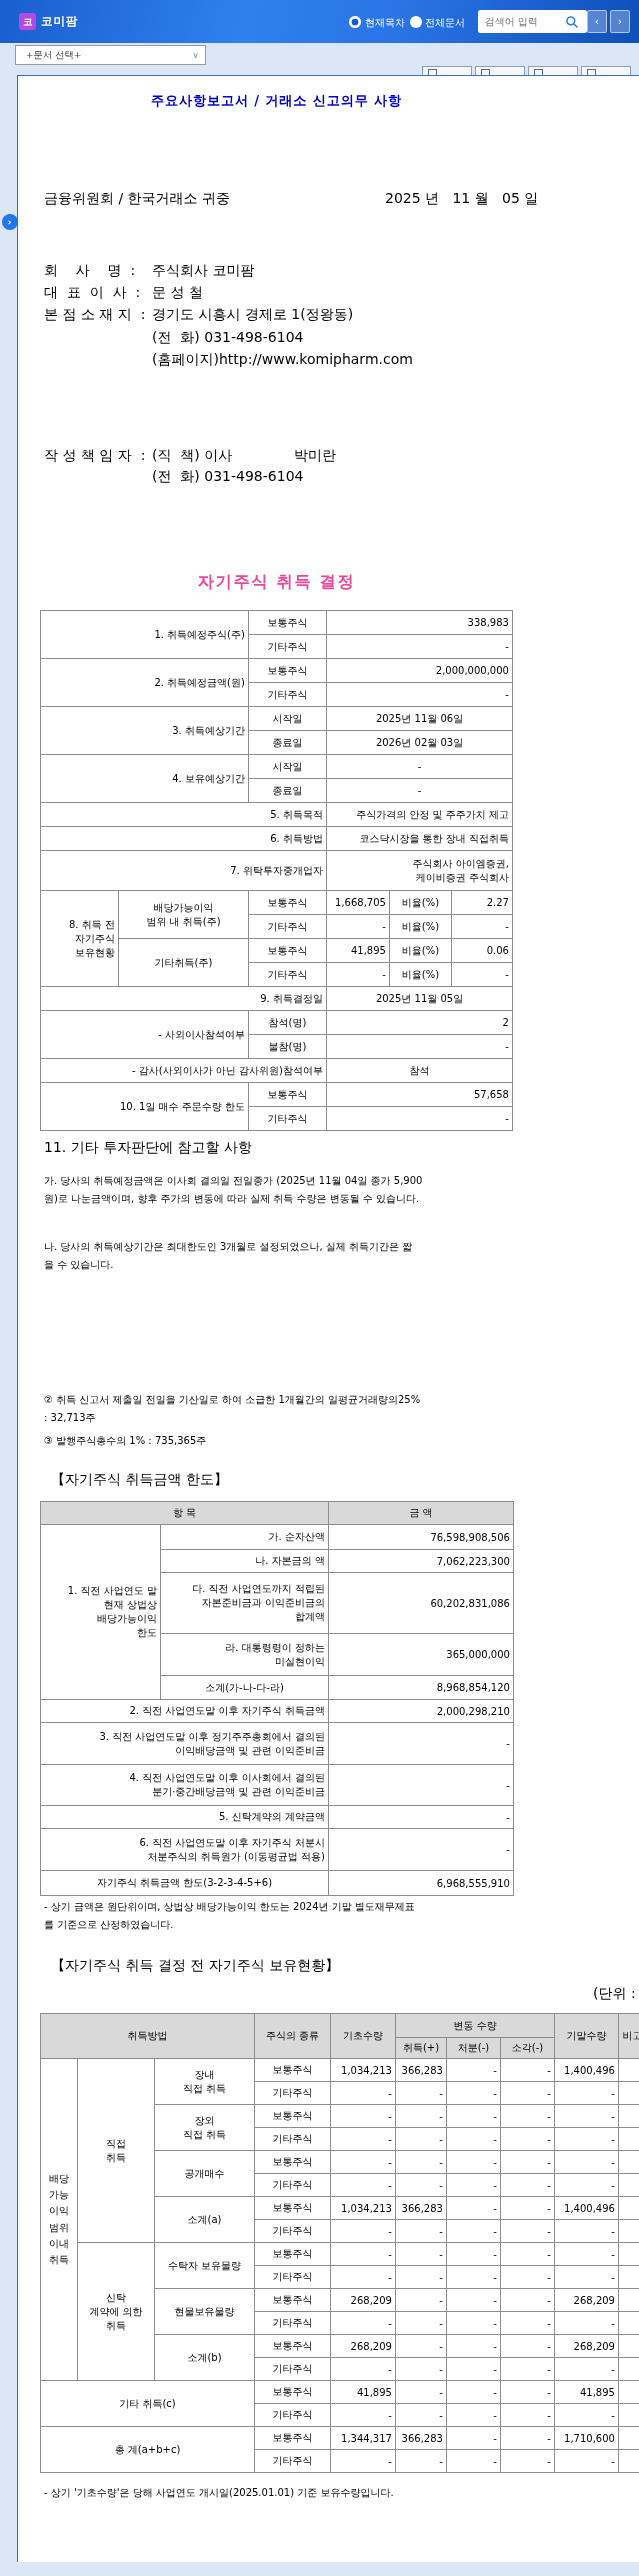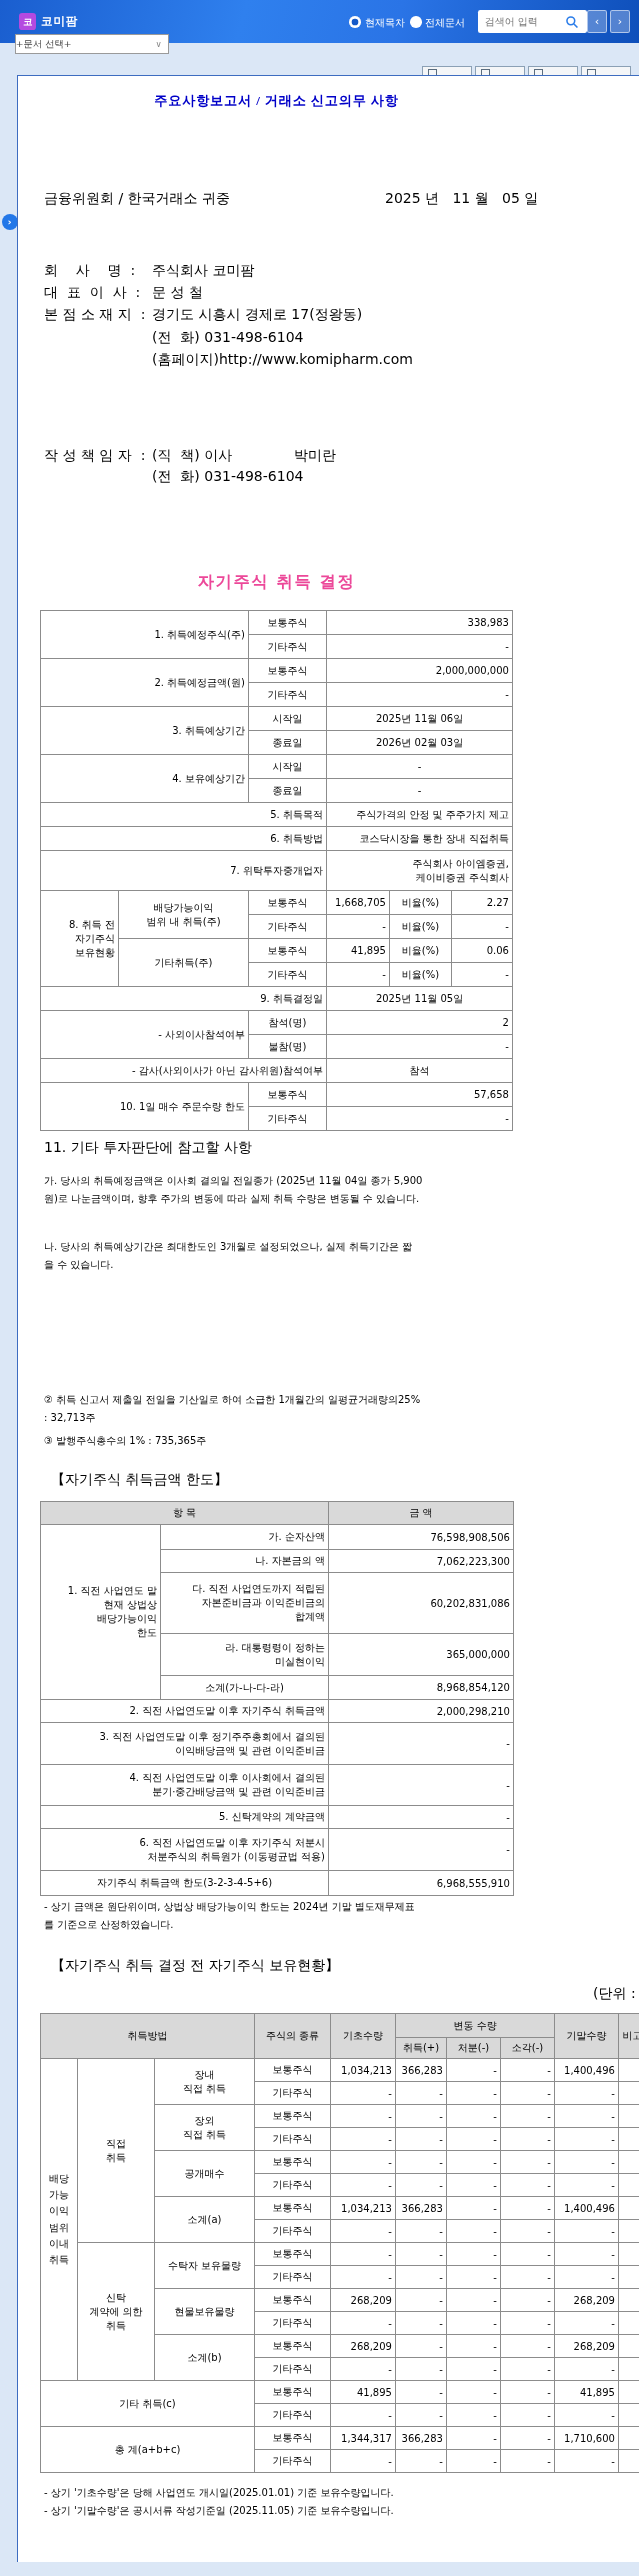--- a/index.html
+++ b/index.html
@@ -16,33 +16,33 @@
   .radio.sel{background:#fff;box-shadow:inset 0 0 0 2.7px #fff, inset 0 0 0 6.2px #1559c8;}
   .radio-label{color:#fff;font-size:10px;top:16.3px;}
   .searchbox{left:471px;top:10px;width:109px;height:23px;background:#fff;border-radius:2.3px;
     display:flex;align-items:center;padding:0 4.7px;box-sizing:border-box;margin-left:7px;}
   .searchbox input{border:none;outline:none;width:78px;font-size:10px;color:#333;
     font-family:"DejaVu Sans","Liberation Sans",sans-serif;background:transparent;}
   .navbtn{top:10px;width:20px;height:23px;border-radius:2.3px;background:rgba(255,255,255,.28);
     border:0.8px solid rgba(255,255,255,.55);color:#fff;font-size:11px;line-height:22px;
     text-align:center;box-sizing:border-box;}
   
-  .docselect{left:14.8px;top:34px;width:154px;height:20px;background:#fff;border:0.8px solid #9a9a9a;
-    box-sizing:border-box;font-size:9.3px;color:#444;line-height:18.6px;padding-left:0;}
+  .docselect{left:14.8px;top:45px;width:191px;height:20px;background:#fff;border:0.8px solid #9a9a9a;
+    box-sizing:border-box;font-size:9.3px;color:#444;line-height:18.6px;padding-left:10px;}
   .docselect .chev{position:absolute;right:6.2px;top:0;color:#888;font-size:8.5px;}
   .btn-stub{top:66px;width:50px;height:10px;background:#f4f6f8;border:0.8px solid #8ba0b5;
     box-sizing:border-box;overflow:hidden;}
   .btn-stub span{display:block;margin:2.3px 0 0 4.7px;width:7.8px;height:4.7px;border:0.8px solid #5a6c7e;}
   .circle-btn{left:1.6px;top:214px;width:16.3px;height:16.3px;border-radius:50%;background:#2277e8;
     color:#fff;font-size:9.3px;line-height:16.3px;text-align:center;font-weight:bold;}
   
   .doc{left:17px;top:75px;width:623px;height:2487px;background:#fff;
     border-left:1.6px solid #3d6cc0;border-top:1.6px solid #3d6cc0;overflow:hidden;box-sizing:border-box;}
   .doc-title{left:22px;top:15.5px;width:473px;text-align:center;font-size:13.2px;font-weight:bold;
-    color:#0000c8;letter-spacing:0.8px;font-family:Liberation Serif, serif;}
+    color:#0000c8;letter-spacing:0.8px;}
   .main-title{left:22px;top:495px;width:473px;text-align:center;font-size:16.3px;font-weight:bold;
     color:#ec4899;letter-spacing:1.6px;}
   .txt{font-size:14px;line-height:12.4px;}
   .pre{white-space:pre-wrap;}
   .para{font-size:10px;line-height:18px;white-space:pre-wrap;width:578px;}
   
   table{border-collapse:collapse;table-layout:fixed;border:1.6px solid #4d4d4d;}
   td,th{border:0.8px solid #8c8c8c;font-size:10px;padding:0.8px 3.1px;vertical-align:middle;
     overflow:hidden;font-weight:normal;}
   .num{text-align:right;}.ctr{text-align:center;}.lft{text-align:right;padding-left:3.9px;}
@@ -101,21 +101,21 @@
     <div class="a doc-title">주요사항보고서 / 거래소 신고의무 사항</div>
 
     <div class="a txt" style="left:26px;top:116px;">금융위원회 / 한국거래소 귀중</div>
     <div class="a txt pre" style="left:367px;top:116px;">2025 년   11 월   05 일</div>
 
     <div class="a txt pre" style="left:26px;top:188px;">회    사    명  :</div>
     <div class="a txt" style="left:134px;top:188px;text-align:right;">주식회사 코미팜</div>
     <div class="a txt pre" style="left:26px;top:210px;">대  표  이  사  :</div>
     <div class="a txt" style="left:134px;top:210px;">문 성 철</div>
     <div class="a txt pre" style="left:26px;top:232px;">본 점 소 재 지  :</div>
-    <div class="a txt" style="left:134px;top:232px;">경기도 시흥시 경제로 17(정왕동)</div>
+    <div class="a txt" style="left:134px;top:232px;">경기도 시흥시 경제로 1(정왕동)</div>
     <div class="a txt pre" style="left:134px;top:255px;">(전  화) 031-498-6104</div>
     <div class="a txt" style="left:134px;top:277px;">(홈페이지)http://www.komipharm.com</div>
 
     <div class="a txt pre" style="left:26px;top:373px;">작 성 책 임 자  :</div>
     <div class="a txt pre" style="left:134px;top:373px;">(직  책) 이사</div>
     <div class="a txt" style="left:276px;top:373px;">박미란</div>
     <div class="a txt pre" style="left:134px;top:394px;">(전  화) 031-498-6104</div>
 
     <div class="a main-title">자기주식 취득 결정</div>
 
@@ -529,17 +529,16 @@
             <td class="num">-</td>
             <td class="num">-</td>
             <td class="num">-</td>
             <td class="num">-</td>
             <td class="lft">-</td>
           </tr>
     </tbody>
       </table>
 
     <div class="a para" style="left:26px;top:2408px;">- 상기 '기초수량'은 당해 사업연도 개시일(2025.01.01) 기준 보유수량입니다.</div>
-    <div class="a para" style="left:26px;top:2426px;">- 상기 '기말수량'은 공시서류 작성기준일 (2025.11.05) 기준 보유수량입니다.</div>
 
   </div>
 </div>
 
 
 </body></html>

